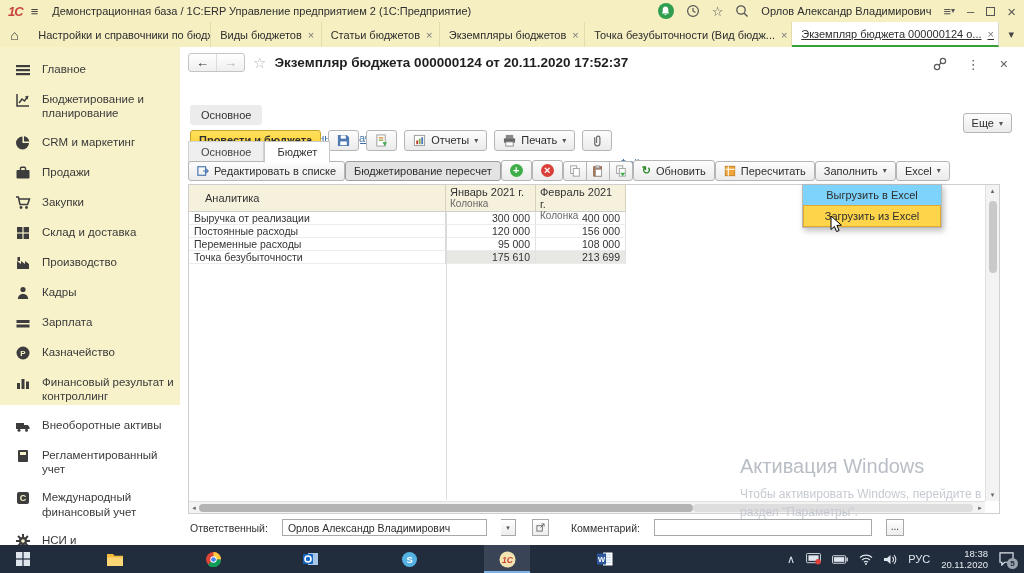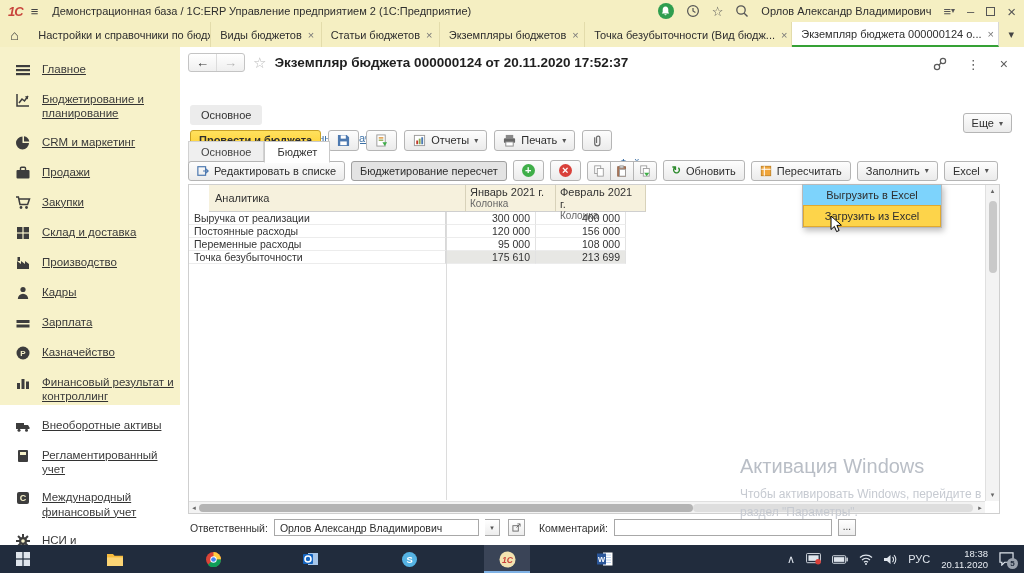--- a/index.html
+++ b/index.html
@@ -15,25 +15,25 @@
   .bell-circle { width:16px; height:16px; border-radius:50%; background:#2f9e4f; display:flex; align-items:center; justify-content:center; }
   .t-ico { color:#555; font-size:13px; line-height:1; display:flex; align-items:center; }
   .user-name { font-size:11px; color:#2e2e2e; }
   .win-box { width:9px; height:9px; border:1px solid #555; }
 
   
   .tabbar { height:25px; background:#f5efc2; display:flex; align-items:stretch; }
   .home-tab { width:30px; display:flex; align-items:center; justify-content:center; font-size:14px; color:#333; }
   .tab { display:flex; align-items:center; gap:6px; padding:0 9px; font-size:11px; color:#2e2e2e; border-right:1px solid #e3dcab; white-space:nowrap; overflow:hidden; }
   .tab .x { color:#777; font-size:11px; }
-  .tab.active { background:#fff; border-bottom:2px solid #35a135; border-right:1px solid #d7d7d7; }
+  .tab.active { background:#fff; border-bottom:2px solid #35a135; border-right:1px solid #d7d7d7;text-decoration:underline; }
   .tab-overflow { margin-left:auto; width:26px; display:flex; align-items:center; justify-content:center; color:#444; }
 
   
-  .layout { display:flex; height:358px;text-decoration:underline; }
+  .layout { display:flex; height:358px; }
   .sidebar { width:180px; background:#f7f2ca; padding:8px 0 0 0; }
   .side-item { display:flex; gap:11px; padding:7px 6px 7px 15px; align-items:flex-start; color:#3a3a3a; font-size:11.5px; line-height:1.25; cursor:default; }
   .side-item .s-ico { width:16px; height:16px; flex:0 0 16px; color:#3d3d3d; margin-top:0; }
   .main { flex:1; background:#fff; position:relative; }
 
   
   .doc-head { position:absolute; top:6px; left:8px; display:flex; align-items:center; gap:8px; }
   .navgrp { display:flex; border:1px solid #c4c4c4; border-radius:3px; background:linear-gradient(#fff,#efefef); }
   .navgrp span { padding:2px 7px; font-size:13px; line-height:1; }
   .navgrp .fwd { color:#b5b5b5; border-left:1px solid #dcdcdc; }
@@ -49,33 +49,33 @@
   .btn { background:linear-gradient(#fdfdfd,#ebebeb); border:1px solid #b5b5b5; border-radius:3px; padding:3px 8px; font-size:11px; color:#2e2e2e; display:inline-flex; align-items:center; gap:5px; white-space:nowrap; }
   .btn.pressed { background:#e3e3e3; border-color:#9f9f9f; }
   .btn.primary { background:linear-gradient(#ffe15e,#fecf2f); border-color:#c9a227; font-weight:bold; }
   .caret { font-size:8px; color:#555; }
   .toolbar { position:absolute; top:64px; left:10px; display:flex; gap:7px; align-items:center; }
   .more-btn { position:absolute; top:66px; right:12px; }
   .subtabs { position:absolute; top:94px; left:8px; display:flex; }
   .subtab { padding:4px 12px; font-size:11px; }
   .subtab.inactive { background:#efefef; border:1px solid #d2d2d2; border-bottom:none; color:#444; }
   .subtab.active { background:#fff; border:1px solid #c9c9c9; border-bottom:1px solid #fff; position:relative; z-index:2; }
-  .grid-toolbar { position:absolute; top:113px; left:8px; display:flex; gap:6px; align-items:center; }
+  .grid-toolbar { position:absolute; top:113px; left:8px; display:flex; gap:0; align-items:center; }
   .round-ico { width:13px; height:13px; border-radius:50%; color:#fff; font-size:11px; line-height:13px; text-align:center; font-weight:bold; }
   .green { background:#3fae49; } .red { background:#d9403a; }
   .seg { display:flex; }
   .seg .btn { border-radius:0; margin-left:-1px; padding:3px 5px; }
   .seg .btn:first-child { border-radius:3px 0 0 3px; margin-left:0; }
   .seg .btn:last-child { border-radius:0 3px 3px 0; }
 
   
   .table-wrap { position:absolute; top:137px; left:8px; width:812px; height:330px; border:1px solid #cfcfcf; background:#fff; }
   .thead { position:absolute; left:0; top:0; height:27px; display:flex; }
   .th { border-right:1px solid #d8d2ba; border-bottom:1px solid #cfcfcf; background:#f6f1dd; font-size:11px; color:#333; }
-  .th-name { width:257px; display:flex; align-items:center; padding-left:6px;margin-left:20px; }
+  .th-name { width:257px; display:flex; align-items:center; padding-left:16px; }
   .th-col { width:90px; padding:1px 4px; }
   .th-col .mon { font-size:11px; }
   .th-col .sub { font-size:10px; color:#666; }
   .rows { position:absolute; left:0; top:27px; }
   .tr { display:flex; height:13px; line-height:12px; font-size:10.5px; }
   .td { border-right:1px solid #e2e2e2; border-bottom:1px solid #ececec; white-space:nowrap; overflow:hidden; }
   .td-name { width:257px; padding-left:5px; border-right:1px solid #d8d8d8; }
   .td-val { width:90px; text-align:right; padding-right:5px; }
   .tr.total .td-val { background:#e7e7e4; }
   .col-sep { position:absolute; left:257px; top:27px; bottom:13px; width:1px; background:#dcdcdc; }
@@ -93,21 +93,21 @@
   .excel-menu .mi { padding:4px 8px; text-align:center; font-size:11px; color:#2e2e2e; }
   .excel-menu .mi.hl { background:#fdd44a; border:1px solid #e0a92f; }
   .cursor { position:absolute; top:168px; left:650px; z-index:40; }
 
   
   .watermark { position:absolute; left:560px; top:408px; width:280px; color:#b9bec6; z-index:5; pointer-events:none; }
   .watermark .w1 { font-size:20px; margin-bottom:7px; }
   .watermark .w2 { font-size:12px; line-height:1.5; color:#c6cad1; }
 
   
-  .form-footer { position:absolute; top:472px; left:10px; display:flex; align-items:center; gap:6px; font-size:10.5px; }
+  .form-footer { position:absolute; top:472px; left:10px; display:flex; align-items:center; gap:14px; font-size:10.5px; }
   .inp { border:1px solid #a8a8a8; background:#fff; height:17px; display:flex; align-items:center; padding-left:5px; font-size:10.5px; color:#2e2e2e; }
   .inp .flex { flex:1; }
   .inp-btn { width:15px; height:17px; border:1px solid #a8a8a8; border-left:none; background:linear-gradient(#fff,#ededed); display:flex; align-items:center; justify-content:center; font-size:7px; color:#555; }
   .open-btn { width:17px; height:17px; border:1px solid #a8a8a8; margin-left:2px; background:linear-gradient(#fff,#ededed); display:flex; align-items:center; justify-content:center; }
   .dots-btn { width:18px; height:17px; border:1px solid #a8a8a8; background:linear-gradient(#fff,#ededed); text-align:center; line-height:14px; font-size:10px; color:#333; }
 
   
   .taskbar { position:absolute; left:0; bottom:0; width:1024px; height:28px; background:#212c3d; display:flex; align-items:center; color:#e8ecf2; }
   .tb-item { width:46px; height:28px; display:flex; align-items:center; justify-content:center; }
   .tb-item.active { background:#3a4457; box-shadow:inset 0 -2px 0 #7fb2e5; }

